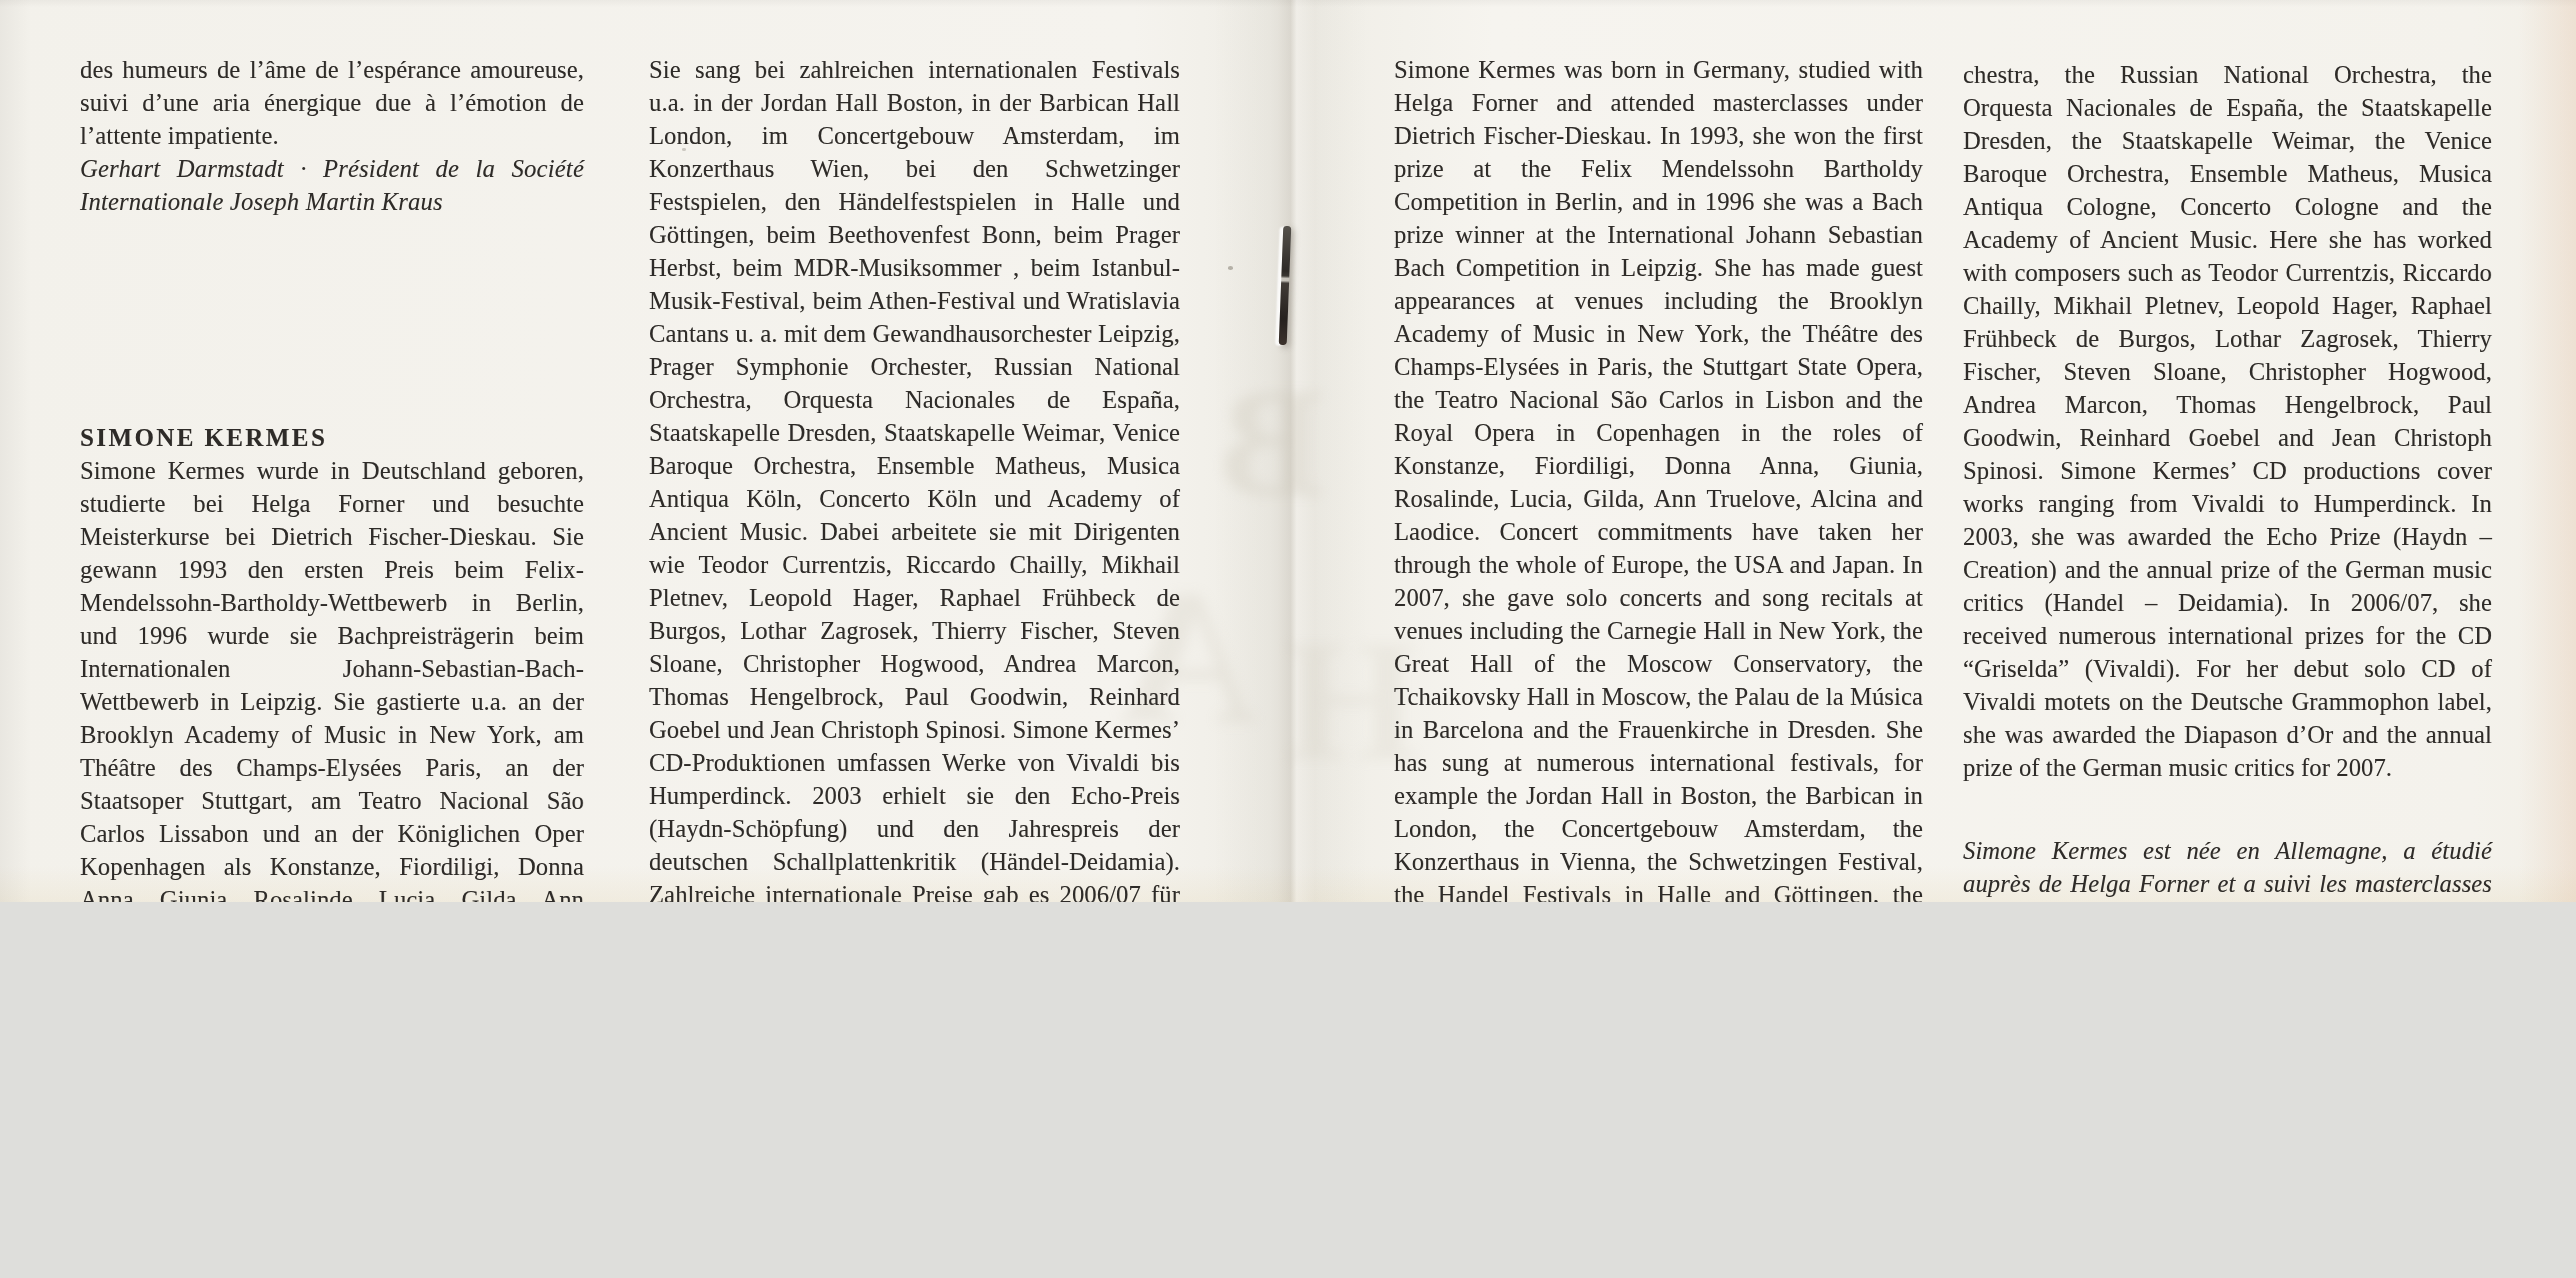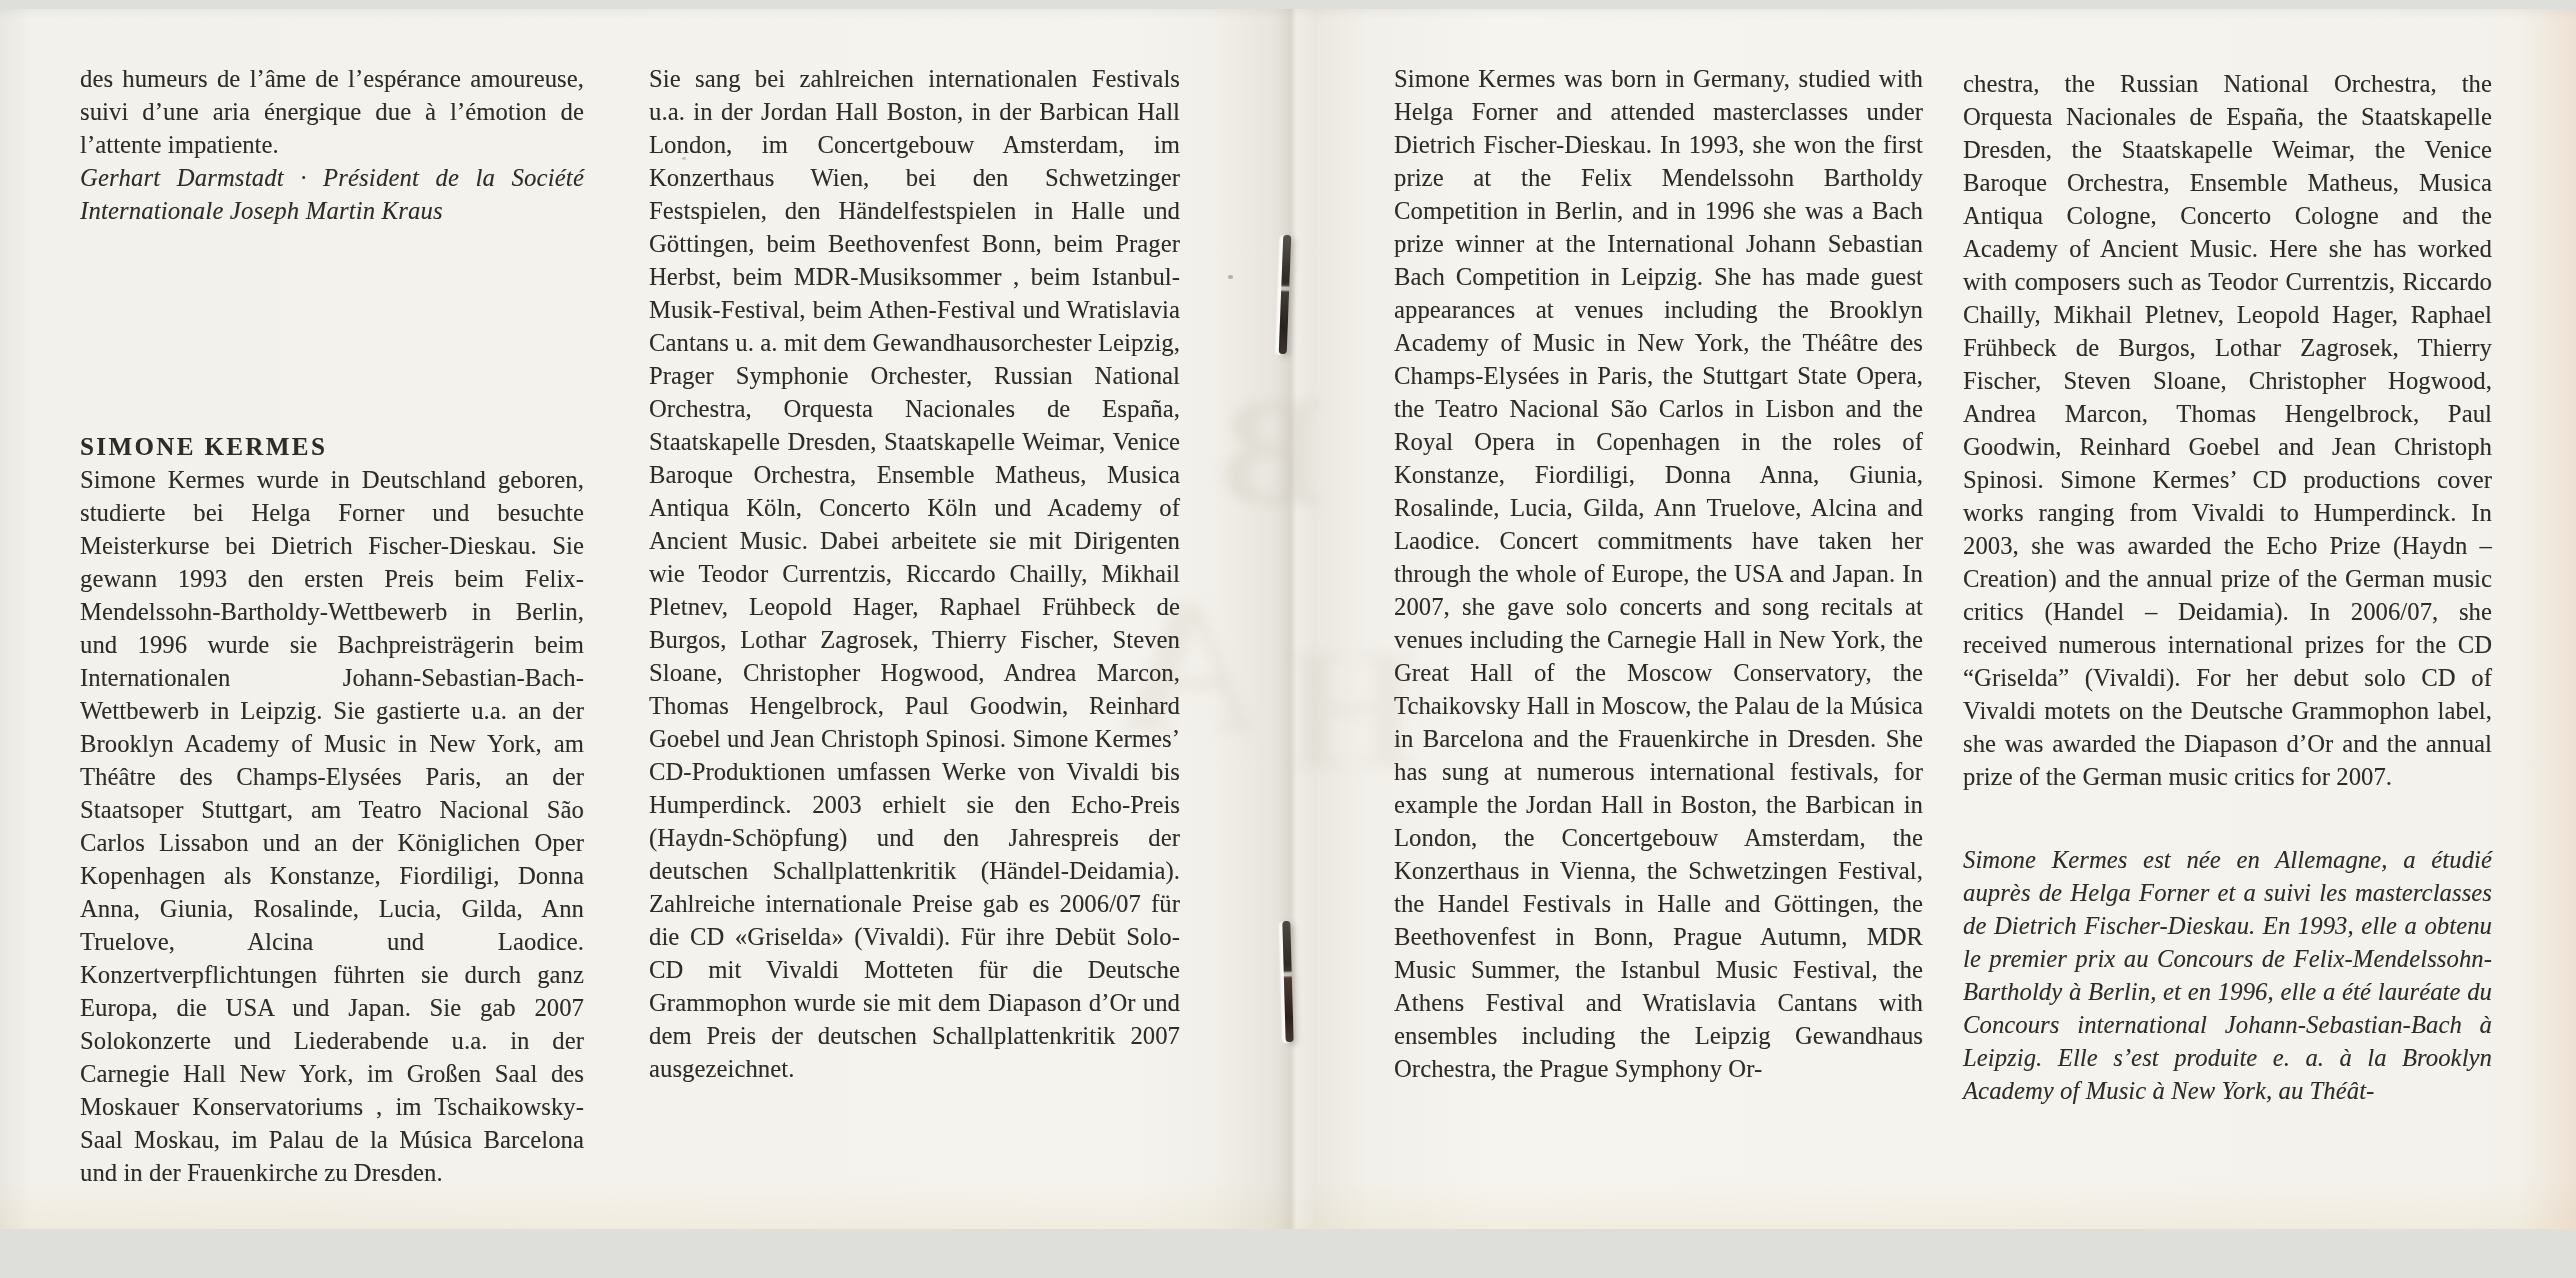--- a/index.html
+++ b/index.html
@@ -3,31 +3,30 @@
 <meta charset="utf-8">
 <style>
   html, body {
     margin: 0;
     padding: 0;
     background: #dededb;
   }
   .spread {
     position: relative;
     width: 2576px;
-    height: 1220px;
+    height: 902px;
     overflow: hidden;
     background:
       linear-gradient(90deg, rgba(70,64,56,0.06) 0%, rgba(70,64,56,0.0) 1.2%),
       linear-gradient(270deg, rgba(226,188,160,0.28) 0%, rgba(226,188,160,0.0) 2.2%),
       linear-gradient(180deg, rgba(70,64,56,0.05) 0%, rgba(70,64,56,0.0) 0.8%),
       linear-gradient(0deg, rgba(222,205,160,0.18) 0%, rgba(222,205,160,0.0) 4%),
       linear-gradient(90deg, #f3f1eb 0%, #f5f3ee 44%, #efede6 49.3%, #e9e6de 50.1%, #f0eee7 51.2%, #f6f4ef 58%, #f4f2ec 96%, #f2efe7 100%);
     font-family: "Liberation Serif", "DejaVu Serif", serif;
     color: #2e2b28;
-    margin-top: 9px;
   }
   
   .gutter-shadow {
     position: absolute;
     left: 1213px; top: 0;
     width: 155px; height: 1279px;
     background: linear-gradient(90deg,
       rgba(92,85,74,0.0) 0%,
       rgba(92,85,74,0.055) 42%,
       rgba(92,85,74,0.10) 50%,

